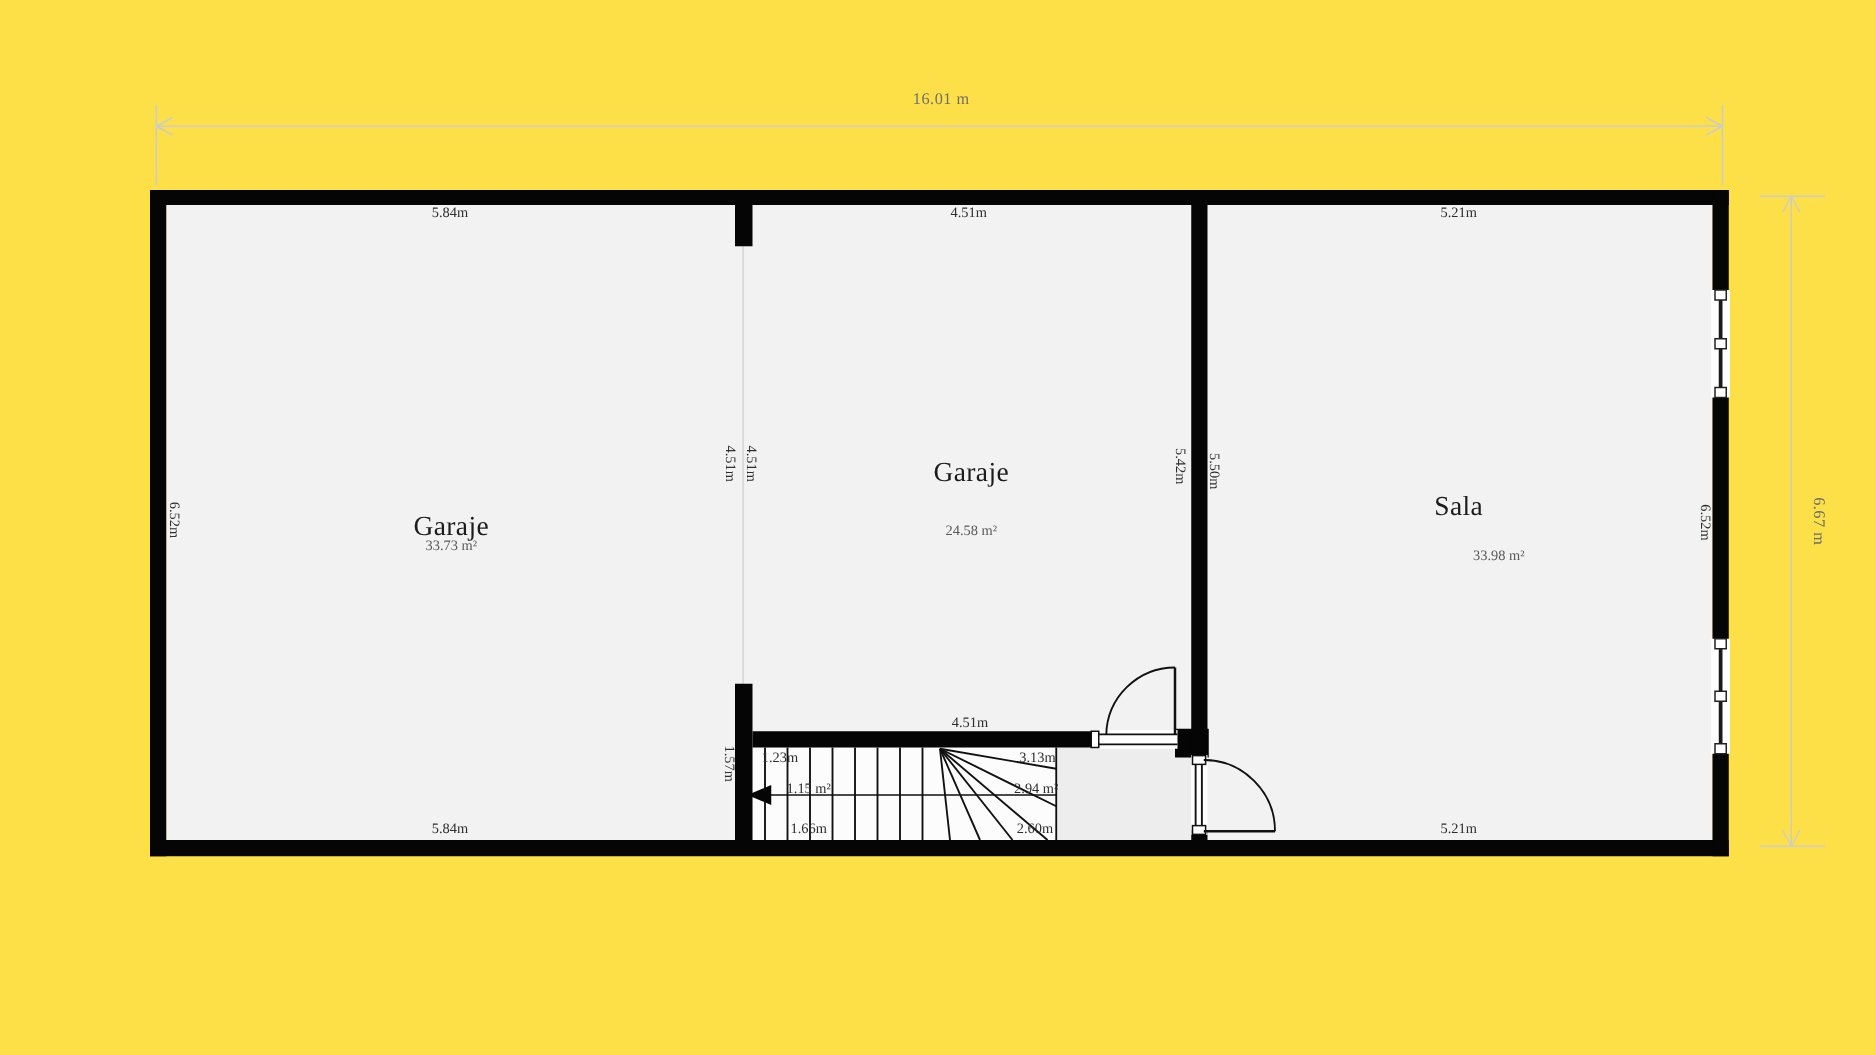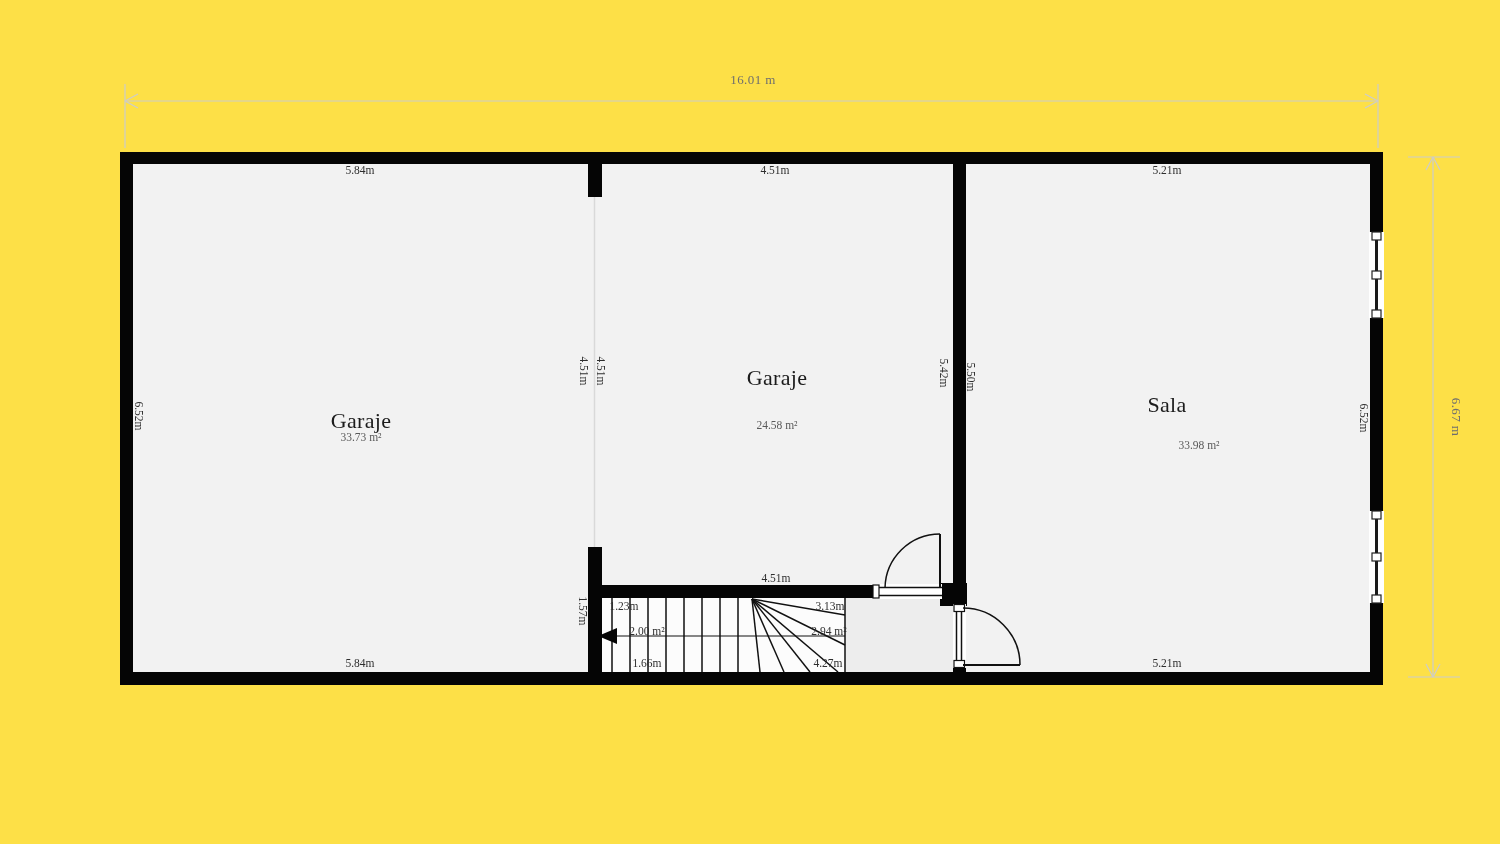--- a/index.html
+++ b/index.html
@@ -148,18 +148,18 @@
   <div class="label room-name" style="left:1167px;top:405px;text-align:center;">Sala</div>
   <div class="label room-area" style="left:1168px;top:446px;margin-left:31px;">33.98 m²</div>
   <div class="label dim" style="left:1167px;top:171px;">5.21m</div>
   <div class="label dim" style="left:1167px;top:664px;">5.21m</div>
   <div class="label dim rot" style="left:970px;top:377px;">5.50m</div>
   <div class="label dim rot" style="left:1363px;top:418px;">6.52m</div>
 
   <div class="label dim rot" style="left:582px;top:611px;">1.57m</div>
   <div class="label dim" style="left:624px;top:607px;">1.23m</div>
   <div class="label dim" style="left:830px;top:607px;">3.13m</div>
-  <div class="label dim" style="left:647px;top:632px;">2.00 m²</div>
+  <div class="label dim" style="left:647px;top:632px;">1.15 m²</div>
   <div class="label dim" style="left:829px;top:632px;">2.94 m²</div>
   <div class="label dim" style="left:647px;top:664px;">1.66m</div>
-  <div class="label dim" style="left:828px;top:664px;">4.27m</div>
+  <div class="label dim" style="left:828px;top:664px;">2.60m</div>
 
 </div>
 
 </body></html>

